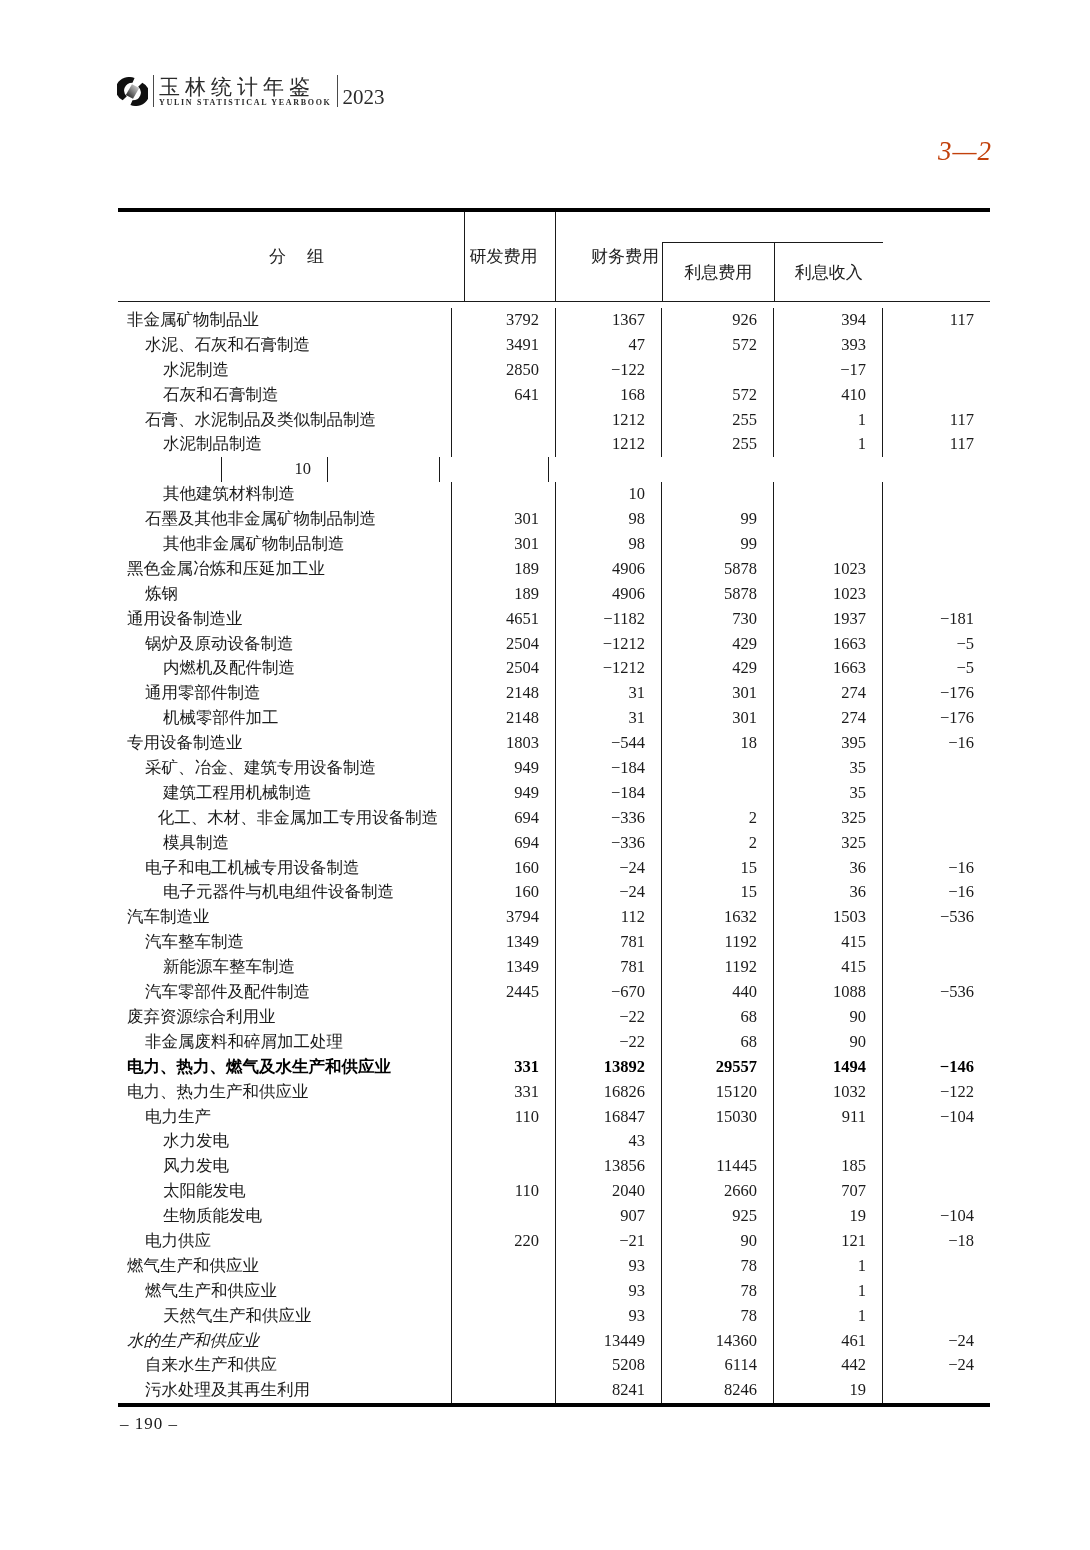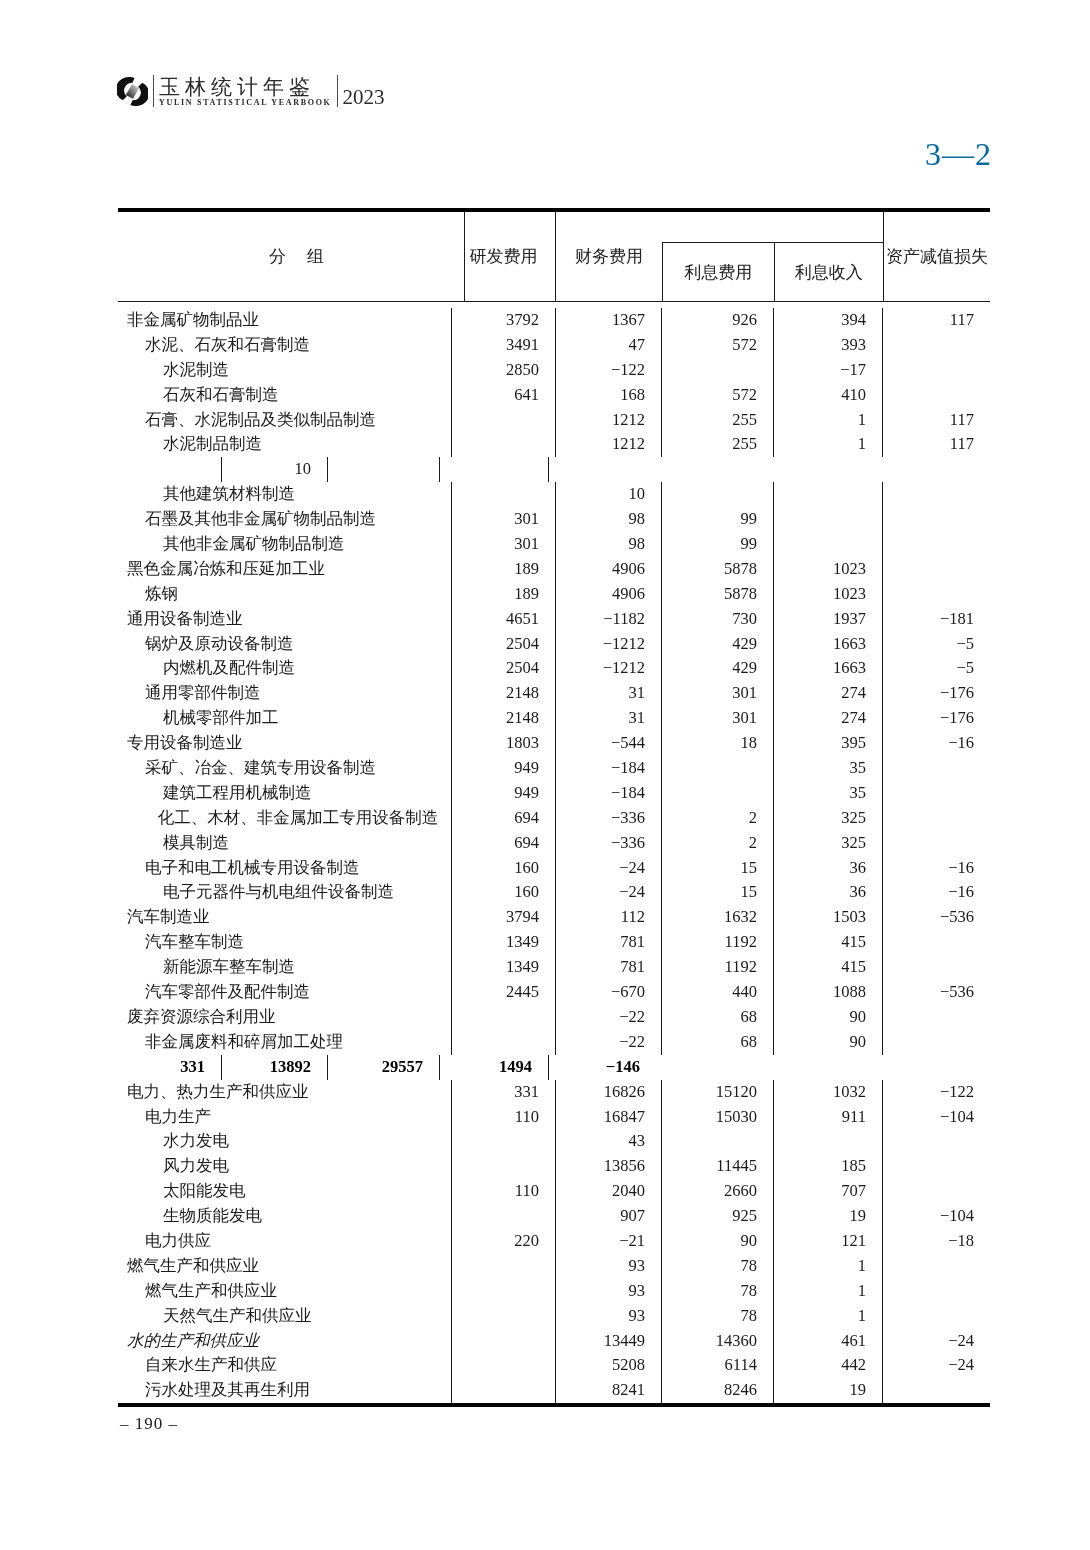--- a/index.html
+++ b/index.html
@@ -9,31 +9,31 @@
     overflow:hidden;
   }
   
   .masthead{position:absolute;left:117px;top:74px;height:34px;display:flex;align-items:center;}
   .logo{width:31px;height:29px;margin-right:5px;}
   .mast-bar{width:1px;height:32px;background:#4a4a4a;margin:0 5px 0 0;}
   .brand-block{display:flex;flex-direction:column;justify-content:flex-start;margin-right:5px;}
   .brand-cn{font-size:21px;letter-spacing:5px;color:#2a2a2a;line-height:22px;white-space:nowrap;}
   .brand-en{font-size:8px;font-weight:bold;letter-spacing:1.7px;color:#2a2a2a;line-height:9px;white-space:nowrap;}
   .brand-year{font-size:21px;color:#2a2a2a;align-self:flex-end;padding-bottom:0px;line-height:22px;}
-  .table-number{position:absolute;top:136px;right:98px;font-size:32px;color:#0369a1;letter-spacing:1px;}
+  .table-number{position:absolute;top:136px;right:98px;font-size:27px;color:#c2410c;letter-spacing:1px;font-style:italic;}
   
   .yb-table{
     position:absolute;left:118px;top:208px;width:872px;
     border-top:4px solid #000;border-bottom:4px solid #000;
   }
   .thead{position:relative;height:89px;border-bottom:1px solid #1a1a1a;font-size:17px;color:#222;}
   .hcell{position:absolute;top:0;bottom:0;display:flex;align-items:center;justify-content:center;box-sizing:border-box;}
   .h-group{left:13px;width:334px;border-right:1px solid #1a1a1a;letter-spacing:2px;}
   .h-rd{left:334px;width:104px;border-right:1px solid #1a1a1a;}
-  .h-fin{left:438px;width:106px;}
+  .h-fin{left:454px;width:106px;}
   .h-sub{position:absolute;left:544px;width:221px;top:30px;bottom:0;border-top:1px solid #1a1a1a;border-left:1px solid #1a1a1a;display:flex;box-sizing:border-box;}
   .h-sub .subcell{display:flex;align-items:center;justify-content:center;box-sizing:border-box;}
   .h-int-exp{width:112px;border-right:1px solid #1a1a1a;}
   .h-int-inc{width:109px;}
   .h-impair{left:765px;width:107px;border-left:1px solid #1a1a1a;}
   .tbody{padding-top:6px;}
   .trow{display:flex;height:24.9px;line-height:24.9px;font-size:16.5px;}
   .trow.bold{font-weight:bold;color:#000;}
   .cell{box-sizing:border-box;white-space:nowrap;overflow:hidden;}
   .c1{width:334px;border-right:1px solid #1a1a1a;}
@@ -75,21 +75,20 @@
 
 <div class="yb-table">
   <div class="thead">
     <div class="hcell h-group">分　组</div>
     <div class="hcell h-rd">研发费用</div>
     <div class="hcell h-fin">财务费用</div>
     <div class="h-sub">
       <div class="subcell h-int-exp">利息费用</div>
       <div class="subcell h-int-inc">利息收入</div>
     </div>
-    <div class="hcell h-impair">资产减值损失</div>
   </div>
   <div class="tbody">
       <div class="trow">
     <div class="cell c1" style="padding-left: 9px;">非金属矿物制品业</div>
     <div class="cell c2 num">3792</div>
     <div class="cell c3 num">1367</div>
     <div class="cell c4 num">926</div>
     <div class="cell c5 num">394</div>
     <div class="cell c6 num">117</div>
   </div>
@@ -318,20 +317,21 @@
   </div>
       <div class="trow">
     <div class="cell c1" style="padding-left: 27px;">非金属废料和碎屑加工处理</div>
     <div class="cell c2 num"></div>
     <div class="cell c3 num">−22</div>
     <div class="cell c4 num">68</div>
     <div class="cell c5 num">90</div>
     <div class="cell c6 num"></div>
   </div>
       <div class="trow bold">
+    <div class="cell c1" style="padding-left: 9px;">电力、热力、燃气及水生产和供应业</div>
     <div class="cell c2 num">331</div>
     <div class="cell c3 num">13892</div>
     <div class="cell c4 num">29557</div>
     <div class="cell c5 num">1494</div>
     <div class="cell c6 num">−146</div>
   </div>
       <div class="trow">
     <div class="cell c1" style="padding-left: 9px;">电力、热力生产和供应业</div>
     <div class="cell c2 num">331</div>
     <div class="cell c3 num">16826</div>

